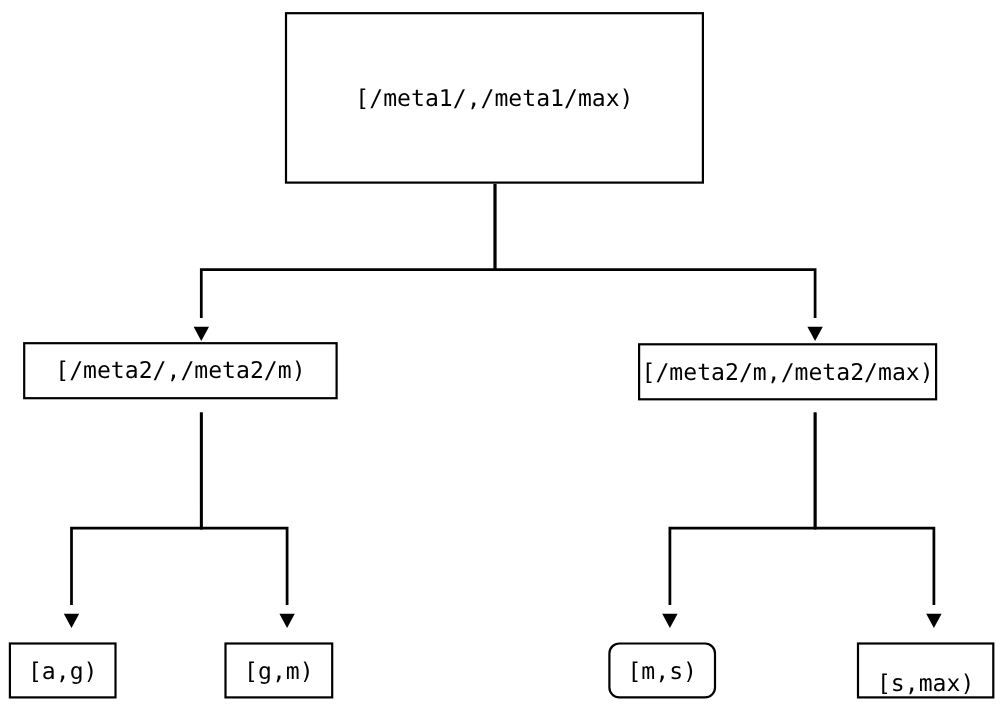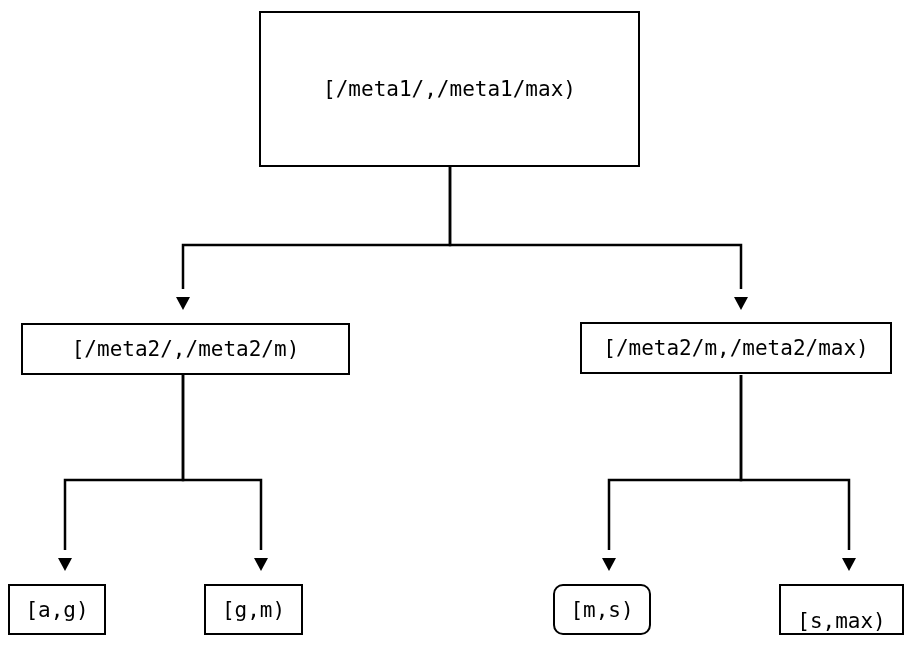--- a/index.html
+++ b/index.html
@@ -44,28 +44,28 @@
   #node-root {
     left: 259px;
     top: 11px;
     width: 381px;
     height: 156px;
   }
   #node-root .node-label { font-size: 21px; }
   
   #node-mid-left {
     left: 21px;
-    top: 323px;
-    width: 329px;
+    top: 311px;
+    width: 286px;
     height: 52px;
   }
   #node-mid-right {
     left: 580px;
-    top: 322px;
-    width: 312px;
+    top: 312px;
+    width: 272px;
     height: 52px;
   }
   #node-mid-left .node-label,
   #node-mid-right .node-label { font-size: 21px; }
   
   .leaf { top: 584px; height: 51px; }
   #node-leaf-ag    { left: 8px;   width: 98px; }
   #node-leaf-gm    { left: 204px; width: 99px; }
   #node-leaf-ms    { left: 553px; width: 98px; border-radius: 10px; }
   #node-leaf-smax  { left: 779px; width: 125px; align-items: flex-end; }

